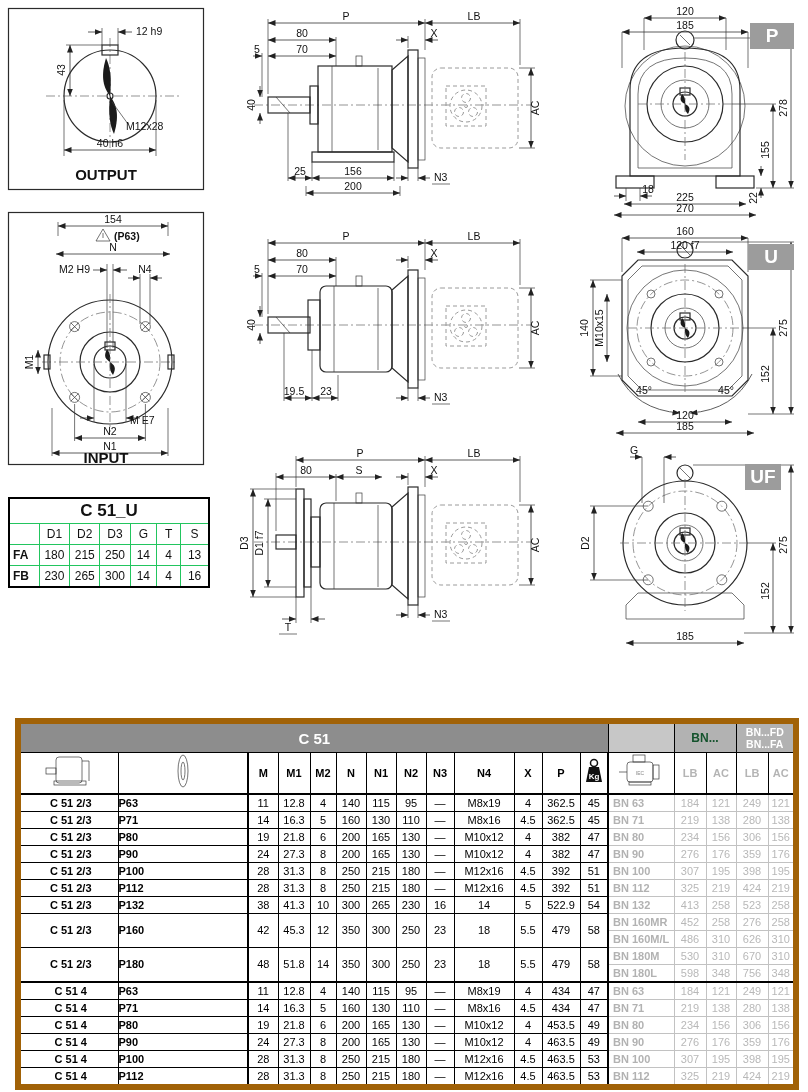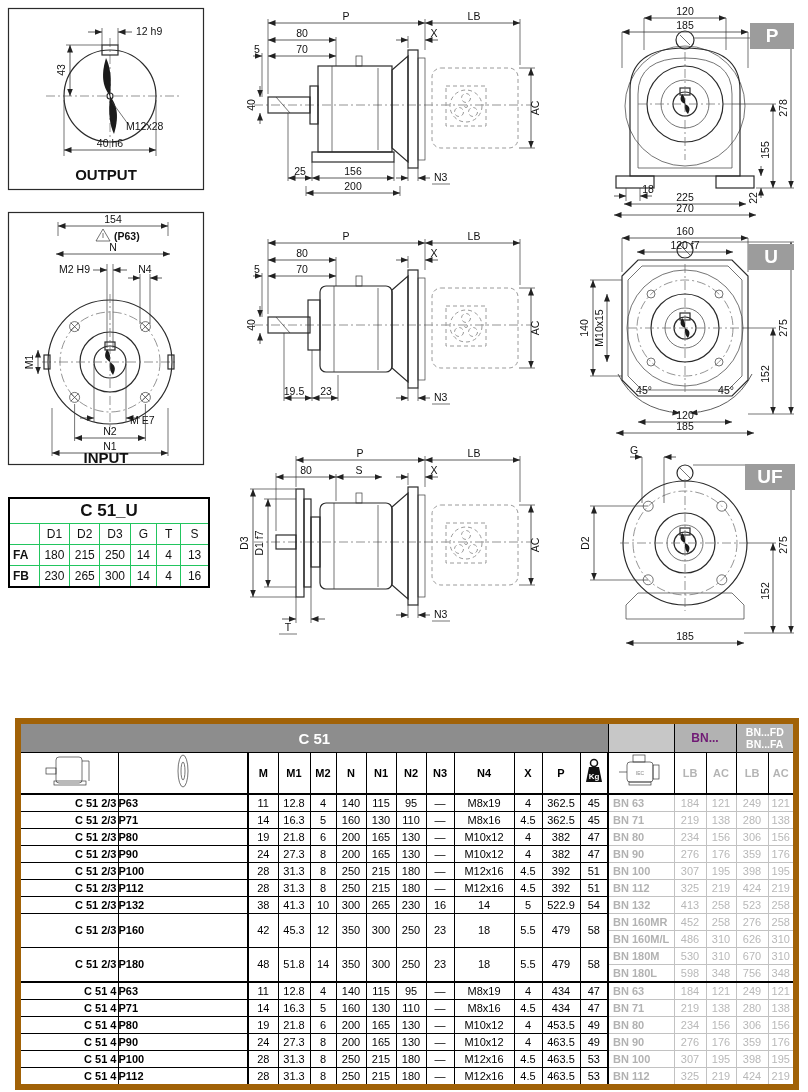--- a/index.html
+++ b/index.html
@@ -23,26 +23,26 @@
   #stbl .ttl{font:bold 17px "Liberation Sans",sans-serif;height:24px;}
   #stbl .h{font-weight:normal;}
   #stbl .rl{font-weight:bold;text-align:left;padding-left:3px;border-left:2px solid #000;}
   
   #mtbl{position:absolute;left:15px;top:718px;border-collapse:collapse;table-layout:fixed;width:778px;
         font:11px "Liberation Sans",sans-serif;color:#000;border:6px solid #a16207;}
   #mtbl td{border:1px solid #000;text-align:center;height:16px;line-height:15px;padding:0 1px;
            overflow:hidden;white-space:nowrap;}
   #mtbl .hband{background:#8d8d8d;color:#fff;font:bold 15px "Liberation Sans",sans-serif;height:28px;}
   #mtbl .hmot{background:#c7c7c7;height:28px;}
-  #mtbl .hbn{background:#b2b2b2;color:#701a75;font:bold 12px "Liberation Sans",sans-serif;height:28px;}
+  #mtbl .hbn{background:#b2b2b2;color:#14532d;font:bold 12px "Liberation Sans",sans-serif;height:28px;}
   #mtbl .hbn2{background:#b2b2b2;color:#fff;font:bold 10.5px "Liberation Sans",sans-serif;line-height:12px;height:28px;}
   #mtbl tr.icon-row td{height:38px;border-bottom:2px solid #000;}
   #mtbl .hcol{font-weight:bold;}
   #mtbl .g{color:#b4b4b4;font-weight:bold;}
-  #mtbl td.model{font-weight:bold;text-align:right;padding-left:4px;}
+  #mtbl td.model{font-weight:bold;text-align:center;padding-left:4px;}
   #mtbl td.size{font-weight:bold;text-align:left;padding-left:0;}
   #mtbl td.bn{color:#b2b2b2;font-weight:bold;text-align:left;padding-left:4px;
               border-color:#c2c2c2;border-left:2px solid #000;}
   #mtbl td.gv{color:#b8b8b8;border-color:#c2c2c2;}
   #mtbl td.bl2{border-left:2px solid #000;}
   #mtbl tr.gs td{border-top:2px solid #000;}
 </style>
 </head>
 <body>
 
@@ -458,21 +458,21 @@
     <line class="t" x1="167" y1="98" x2="196" y2="98"></line>
     <line class="d" x1="193" y1="98" x2="193" y2="188" marker-start="url(#ar)" marker-end="url(#ar)"></line>
     <text class="lb" transform="rotate(-90 189 146)" x="189" y="146" text-anchor="middle">152</text>
     <line class="d" x1="46" y1="198" x2="164" y2="198" marker-start="url(#ar)" marker-end="url(#ar)"></line>
     <text class="lb" x="105" y="195" text-anchor="middle">185</text>
   </g>
 </svg>
 
 <div class="badge" style="left:750px;top:23px;width:44px;height:26px;">P</div>
 <div class="badge" style="left:748px;top:244px;width:46px;height:26px;">U</div>
-<div class="badge" style="left:745px;top:464px;width:50px;height:26px;">UF</div>
+<div class="badge" style="left:745px;top:464px;width:36px;height:26px;">UF</div>
 
 <table id="stbl">
   <colgroup>
         <col style="width:30px">
         <col style="width:30px">
         <col style="width:30px">
         <col style="width:30px">
         <col style="width:26px">
         <col style="width:24px">
         <col style="width:28px">

